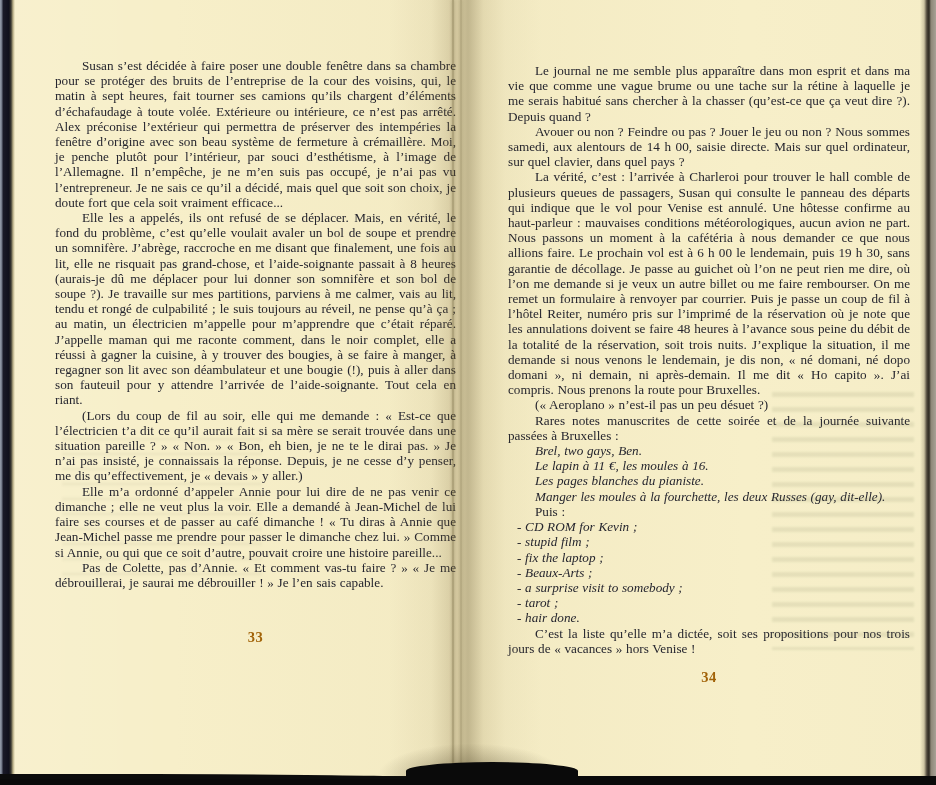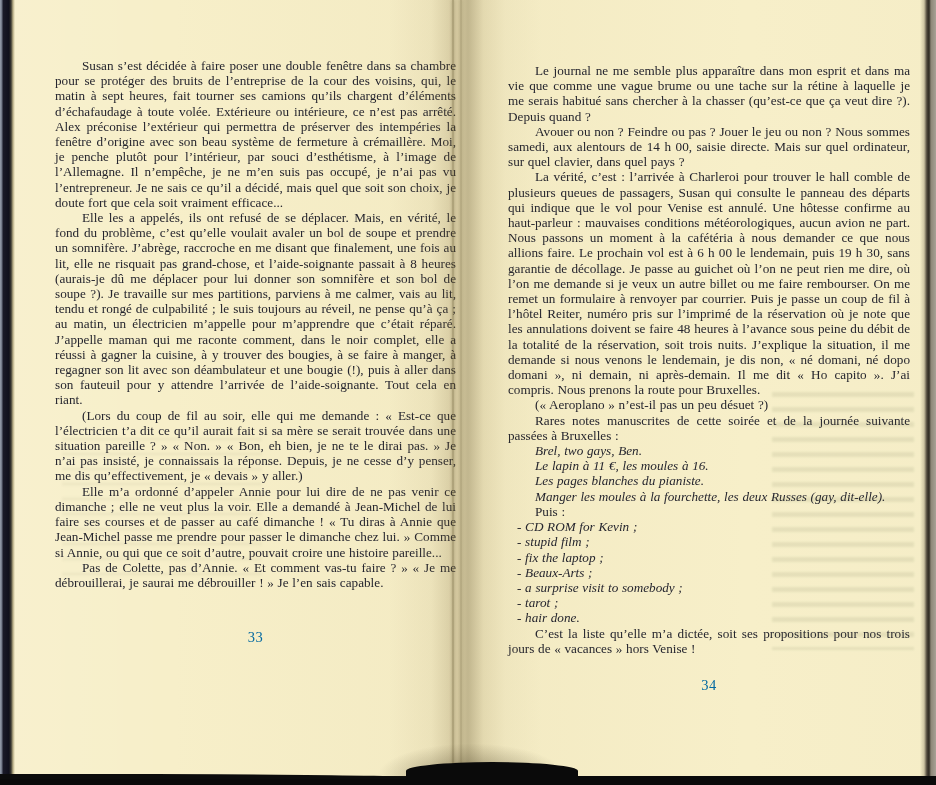--- a/index.html
+++ b/index.html
@@ -17,23 +17,23 @@
   .page{position:absolute;top:0;height:785px;}
   .page-left{left:55px;width:401px;}
   .page-right{left:508px;width:402px;}
   .text{position:absolute;left:0;right:0;
     font-size:13.2px;line-height:15.2px;text-align:justify;word-spacing:0.4px;}
   .page-left .text{top:58px;}
   .page-right .text{top:63px;}
   .para{margin:0;text-indent:27px;hyphens:auto;}
   .note{font-style:italic;}
   .item{text-indent:9px;text-align:left;}
-  .pageno{text-align:center;font-size:14.5px;letter-spacing:0.5px;color:#0369a1;}
+  .pageno{text-align:center;font-size:14.5px;letter-spacing:0.5px;color:#a16207;font-weight:bold;}
   .pageno-left{margin-top:40px;}
-  .pageno-right{margin-top:22px;}
+  .pageno-right{margin-top:14px;}
 
   
   .gutter{
     position:absolute;left:388px;top:0;width:154px;height:785px;pointer-events:none;
     background:linear-gradient(90deg,
       rgba(139,119,66,0) 0%,
       rgba(139,119,66,0.08) 28%,
       rgba(118,98,50,0.26) 45%,
       rgba(96,80,38,0.34) 52%,
       rgba(139,119,66,0.16) 62%,

